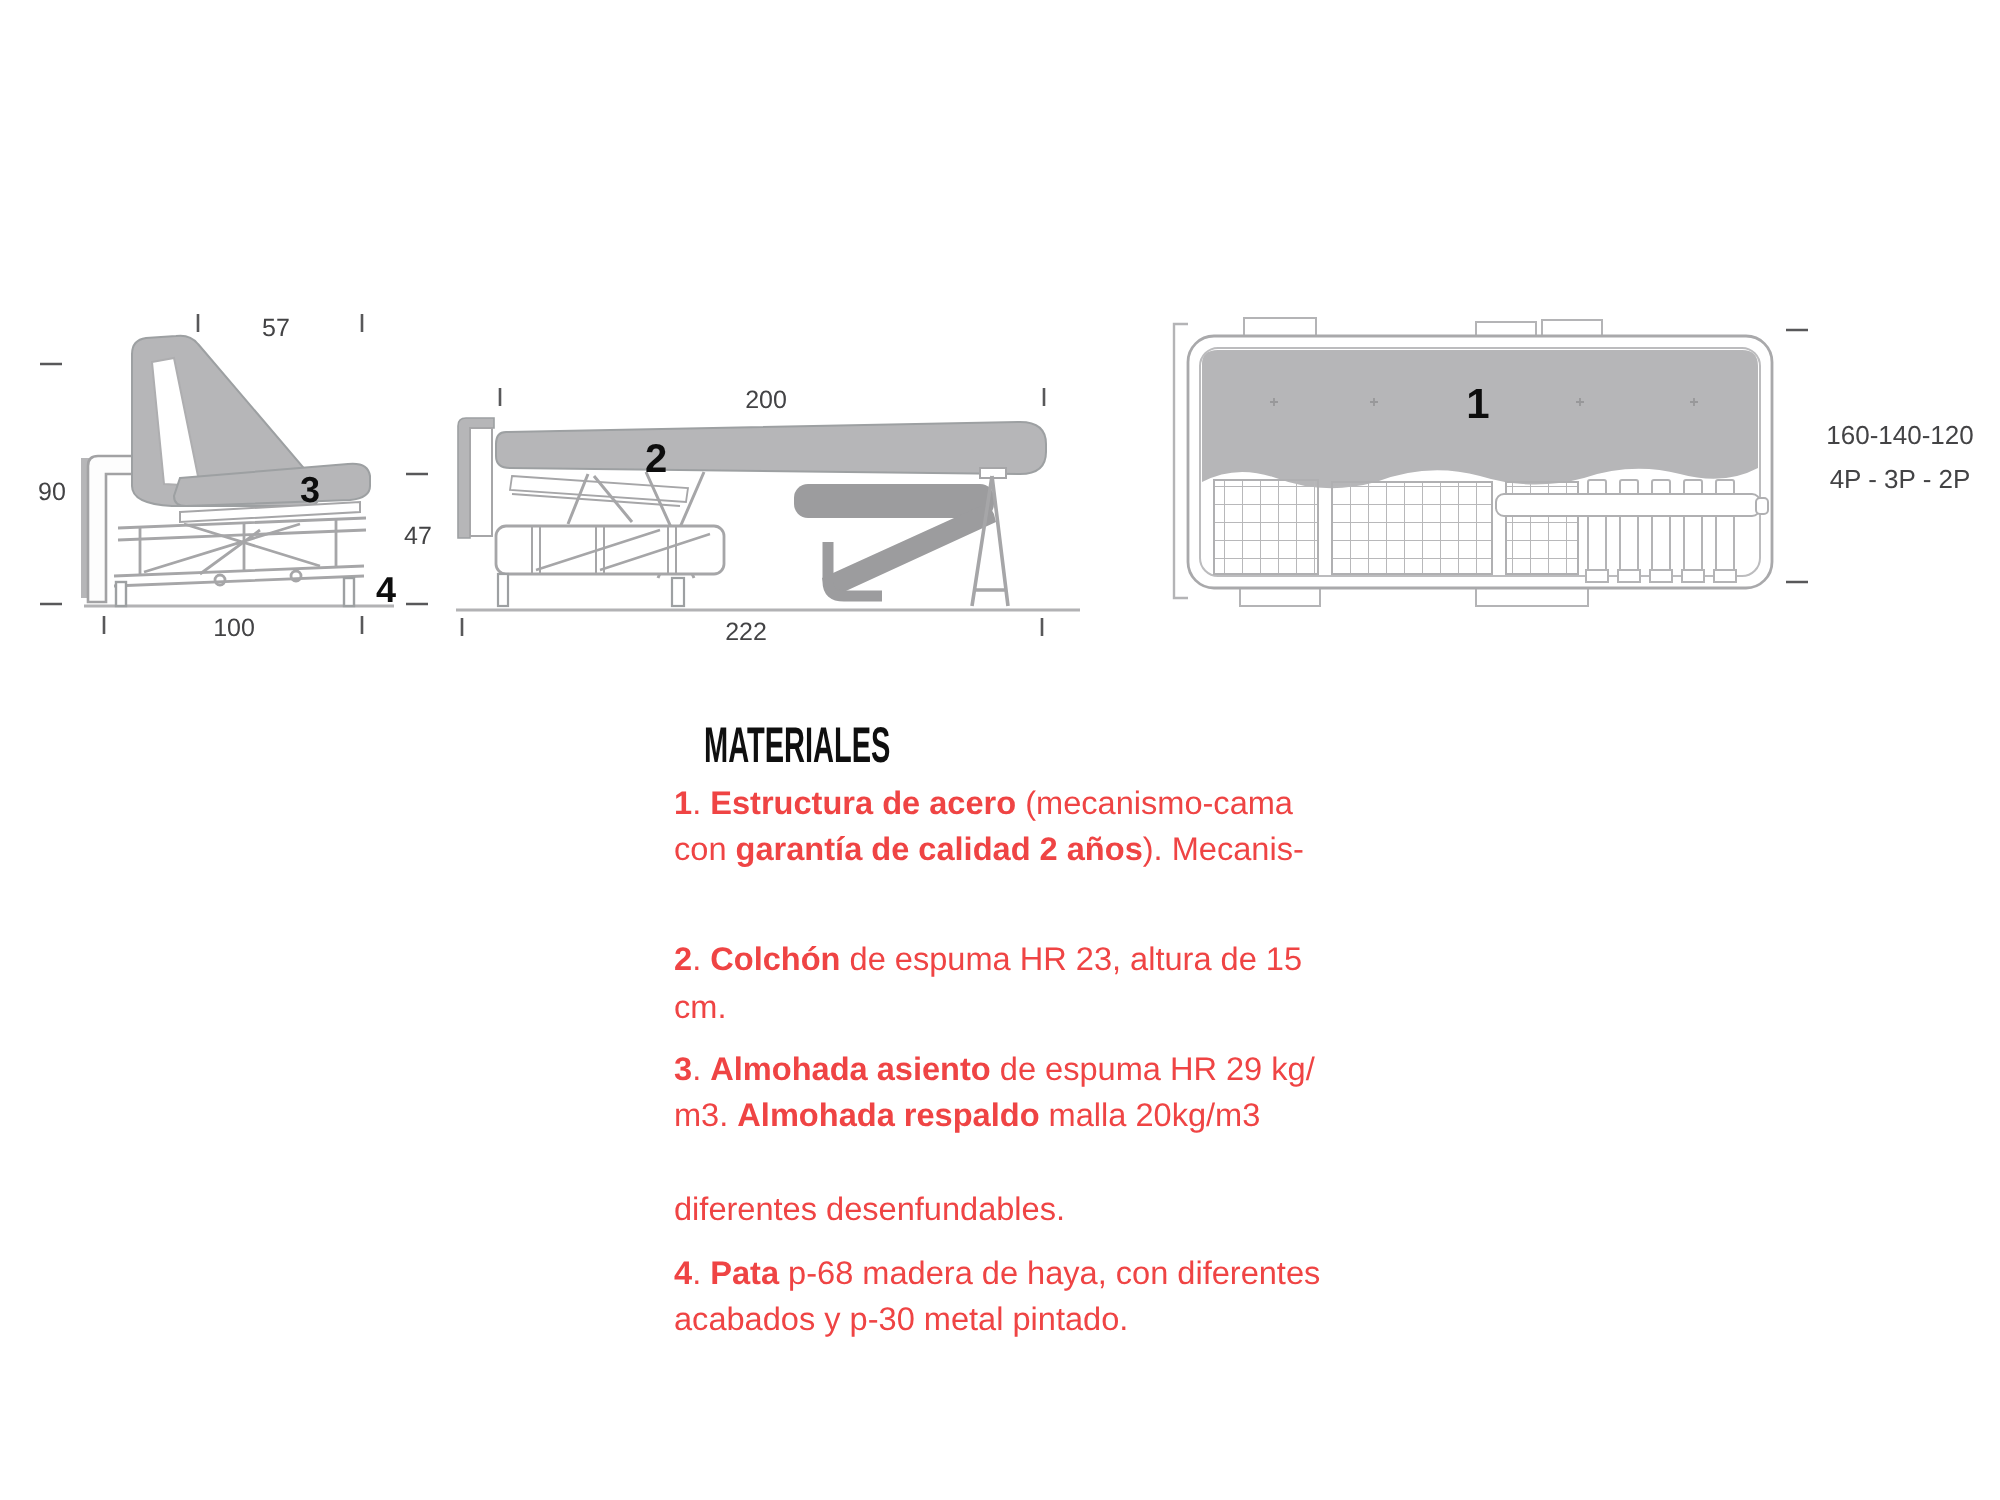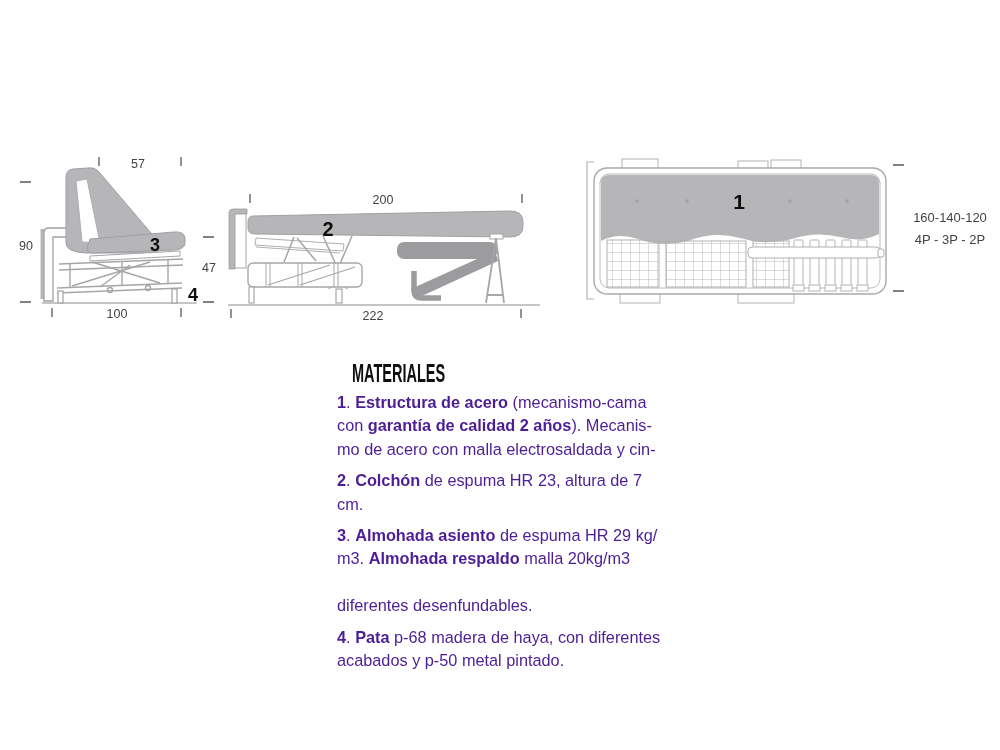--- a/index.html
+++ b/index.html
@@ -11,21 +11,21 @@
   .dim-text{fill:#434345;font-size:12.5px;}
   .part-label{fill:#0d0d0d;font-weight:bold;}
   .side-text{fill:#434345;font-size:13px;}
   .heading{
     position:absolute;left:352px;top:359px;height:29px;line-height:29px;
     font-size:25px;font-weight:bold;color:#0f0f0f;white-space:nowrap;
     transform:scaleX(0.58);transform-origin:0 50%;
   }
   .materials{
     position:absolute;left:337px;top:391px;width:400px;
-    font-size:16.3px;line-height:23.4px;color:#4c1d95;
+    font-size:16.3px;line-height:23.4px;color:#ef4444;
   }
   .materials p{margin:0 0 8px 0;white-space:nowrap;}
   .materials .b{font-weight:bold;}
 </style>
 </head>
 <body>
 
 
 
 <svg width="1000" height="345" viewBox="0 0 1000 345">
@@ -158,20 +158,20 @@
     <text class="part-label" x="739" y="209" text-anchor="middle" font-size="21">1</text>
 
     <text class="side-text" x="950" y="222" text-anchor="middle">160-140-120</text>
     <text class="side-text" x="950" y="244" text-anchor="middle">4P - 3P - 2P</text>
   </g>
 </svg>
 
 
 <div class="heading">MATERIALES</div>
 <div class="materials">
-    <p><span class="b">1</span><span class="r">. </span><span class="b">Estructura de acero</span><span class="r"> (mecanismo-cama</span><br><span class="r">con </span><span class="b">garantía de calidad 2 años</span><span class="r">). Mecanis-</span><br><span class="r">mo de acero con malla electrosaldada y cin-</span><br></p>
-    <p><span class="b">2</span><span class="r">. </span><span class="b">Colchón</span><span class="r"> de espuma HR 23, altura de 7</span><br><span class="r">cm.</span></p>
+    <p><span class="b">1</span><span class="r">. </span><span class="b">Estructura de acero</span><span class="r"> (mecanismo-cama</span><br><span class="r">con </span><span class="b">garantía de calidad 2 años</span><span class="r">). Mecanis-</span><br><br></p>
+    <p><span class="b">2</span><span class="r">. </span><span class="b">Colchón</span><span class="r"> de espuma HR 23, altura de 15</span><br><span class="r">cm.</span></p>
     <p><span class="b">3</span><span class="r">. </span><span class="b">Almohada asiento</span><span class="r"> de espuma HR 29 kg/</span><br><span class="r">m3. </span><span class="b">Almohada respaldo</span><span class="r"> malla 20kg/m3</span><br><br><span class="r">diferentes desenfundables.</span></p>
-    <p><span class="b">4</span><span class="r">. </span><span class="b">Pata</span><span class="r"> p-68 madera de haya, con diferentes</span><br><span class="r">acabados y p-50 metal pintado.</span></p>
+    <p><span class="b">4</span><span class="r">. </span><span class="b">Pata</span><span class="r"> p-68 madera de haya, con diferentes</span><br><span class="r">acabados y p-30 metal pintado.</span></p>
   </div>
 
 
 
 
 </body></html>

